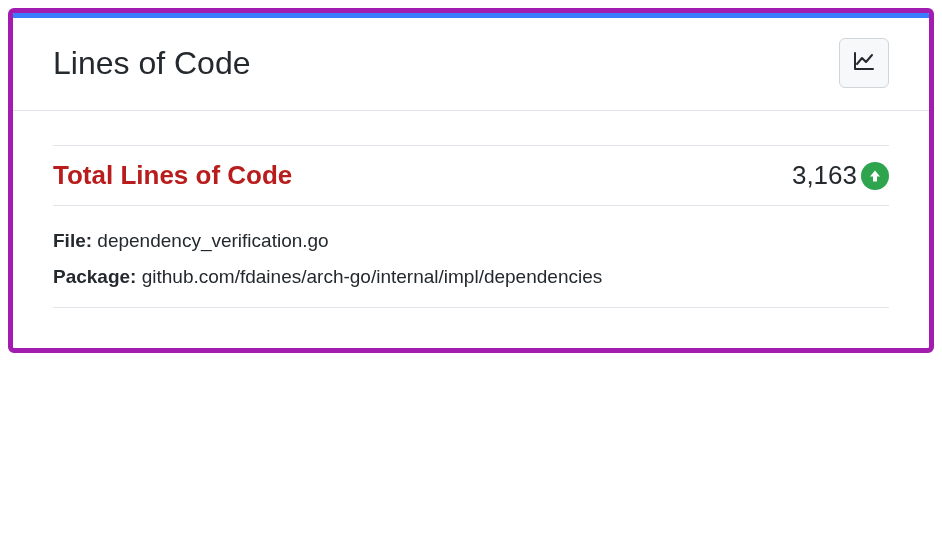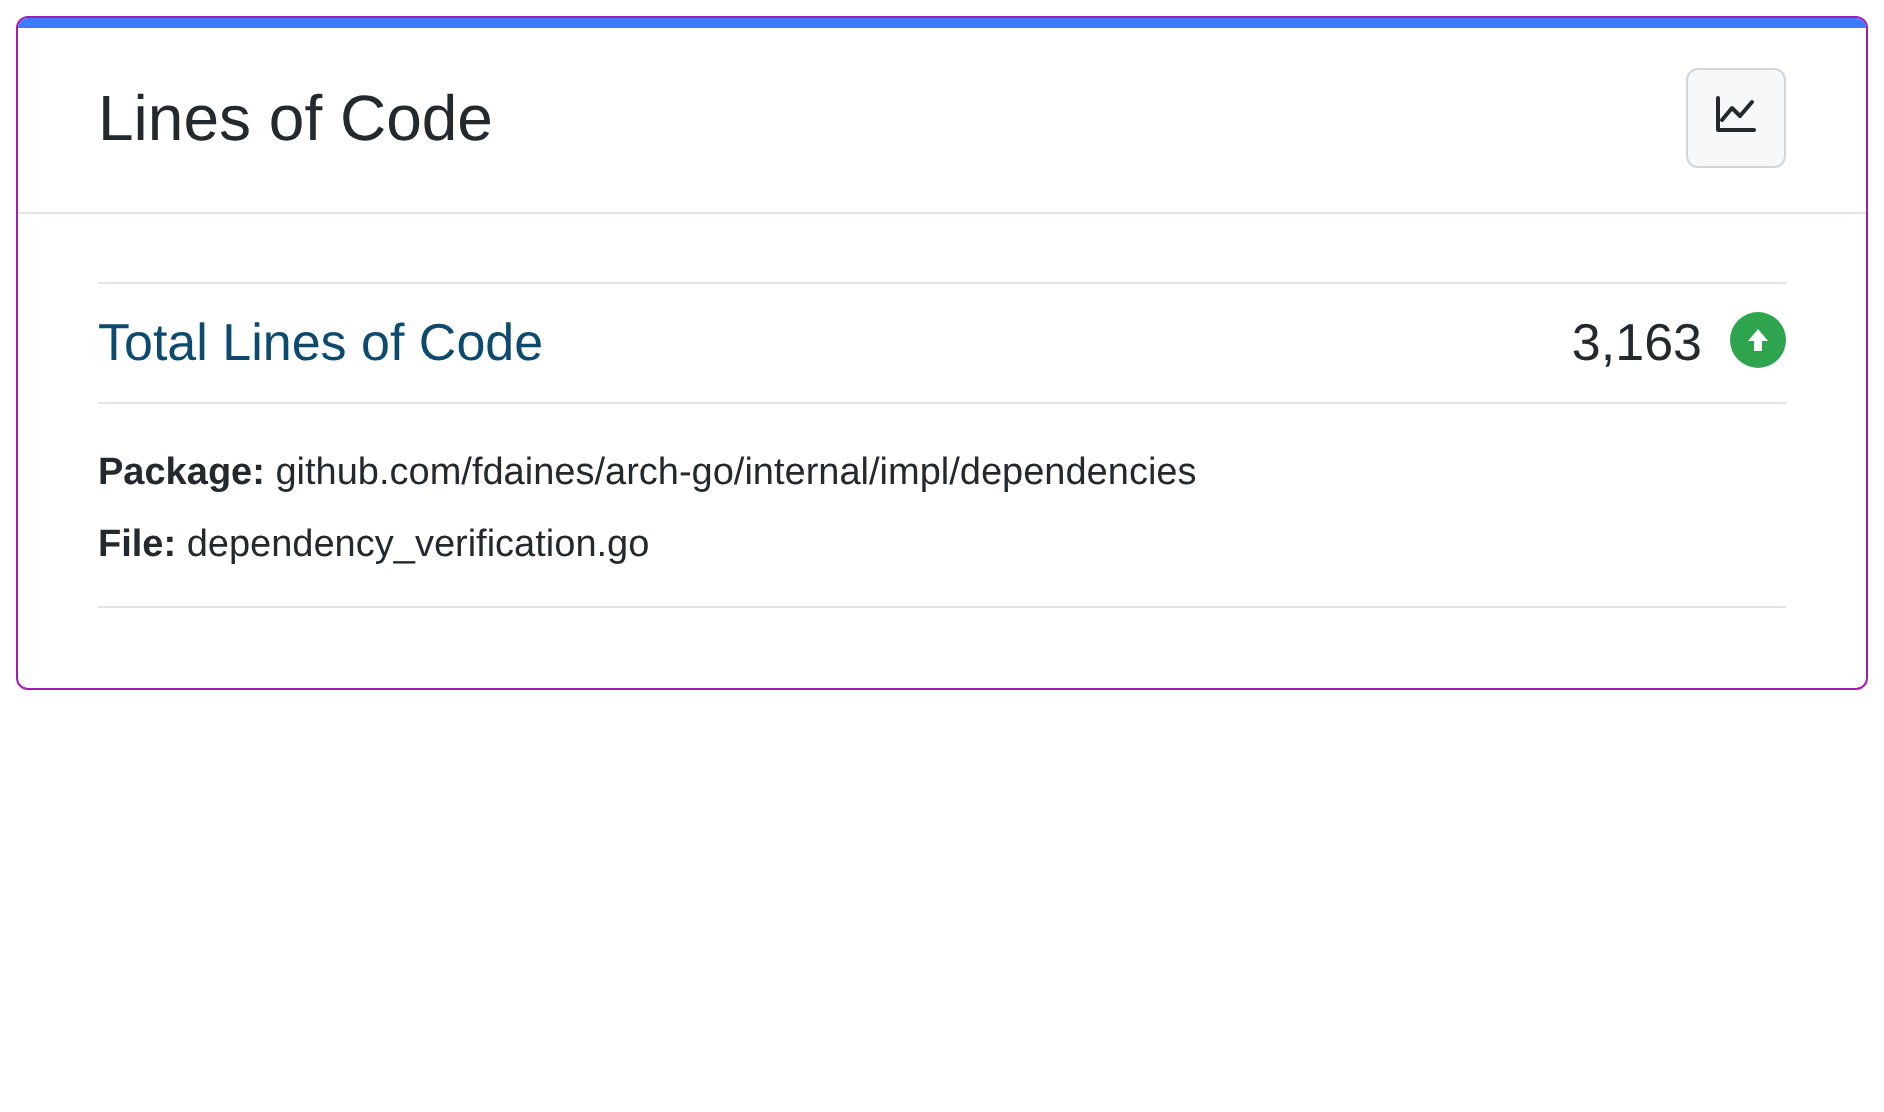--- a/index.html
+++ b/index.html
@@ -9,21 +9,21 @@
     }
     body {
       font-family: -apple-system, BlinkMacSystemFont, "Segoe UI", Helvetica, Arial, sans-serif;
       background: #fff;
       width: 942px;
       height: 556px;
     }
     .card {
       margin: 8px;
       width: 926px;
-      border: 1px solid #a21caf;
+      border: 5px solid #a21caf;
       border-radius: 6px;
       overflow: hidden;
       background: #fff;
     }
     .top-accent {
       height: 5px;
       background: #3b7cff;
       width: 100%;
     }
     .card-header {
@@ -66,27 +66,27 @@
     .metric-row:first-child {
       border-top: 1px solid #e1e4e8;
     }
     .metric-top {
       display: flex;
       justify-content: space-between;
       align-items: center;
     }
     .metric-label {
       font-size: 26px;
-      font-weight: 400;
-      color: #0c4a6e;
+      font-weight: 700;
+      color: #b91c1c;
     }
     .metric-value-wrap {
       display: flex;
-      align-items: flex-start;
-      gap: 14px;
+      align-items: center;
+      gap: 4px;
     }
     .metric-value {
       font-size: 26px;
       font-weight: 400;
       color: #24292e;
     }
     .trend-badge {
       width: 28px;
       height: 28px;
       border-radius: 50%;
@@ -143,23 +143,23 @@
                 <path d="M8 2.5l5 6H10v5H6v-5H3l5-6z"></path>
               </svg>
           </span>
         </div>
       </div>
     </div>
 
 
     <div class="metric-row">
       <div class="metric-sub">
+        <span class="sub-key">File:</span>
+        <span class="sub-val">dependency_verification.go</span>
+      </div>
+      <div class="metric-sub">
         <span class="sub-key">Package:</span>
         <span class="sub-val">github.com/fdaines/arch-go/internal/impl/dependencies</span>
-      </div>
-      <div class="metric-sub">
-        <span class="sub-key">File:</span>
-        <span class="sub-val">dependency_verification.go</span>
       </div>
     </div>
 
   </div>
 </div>
 
 </body></html>

